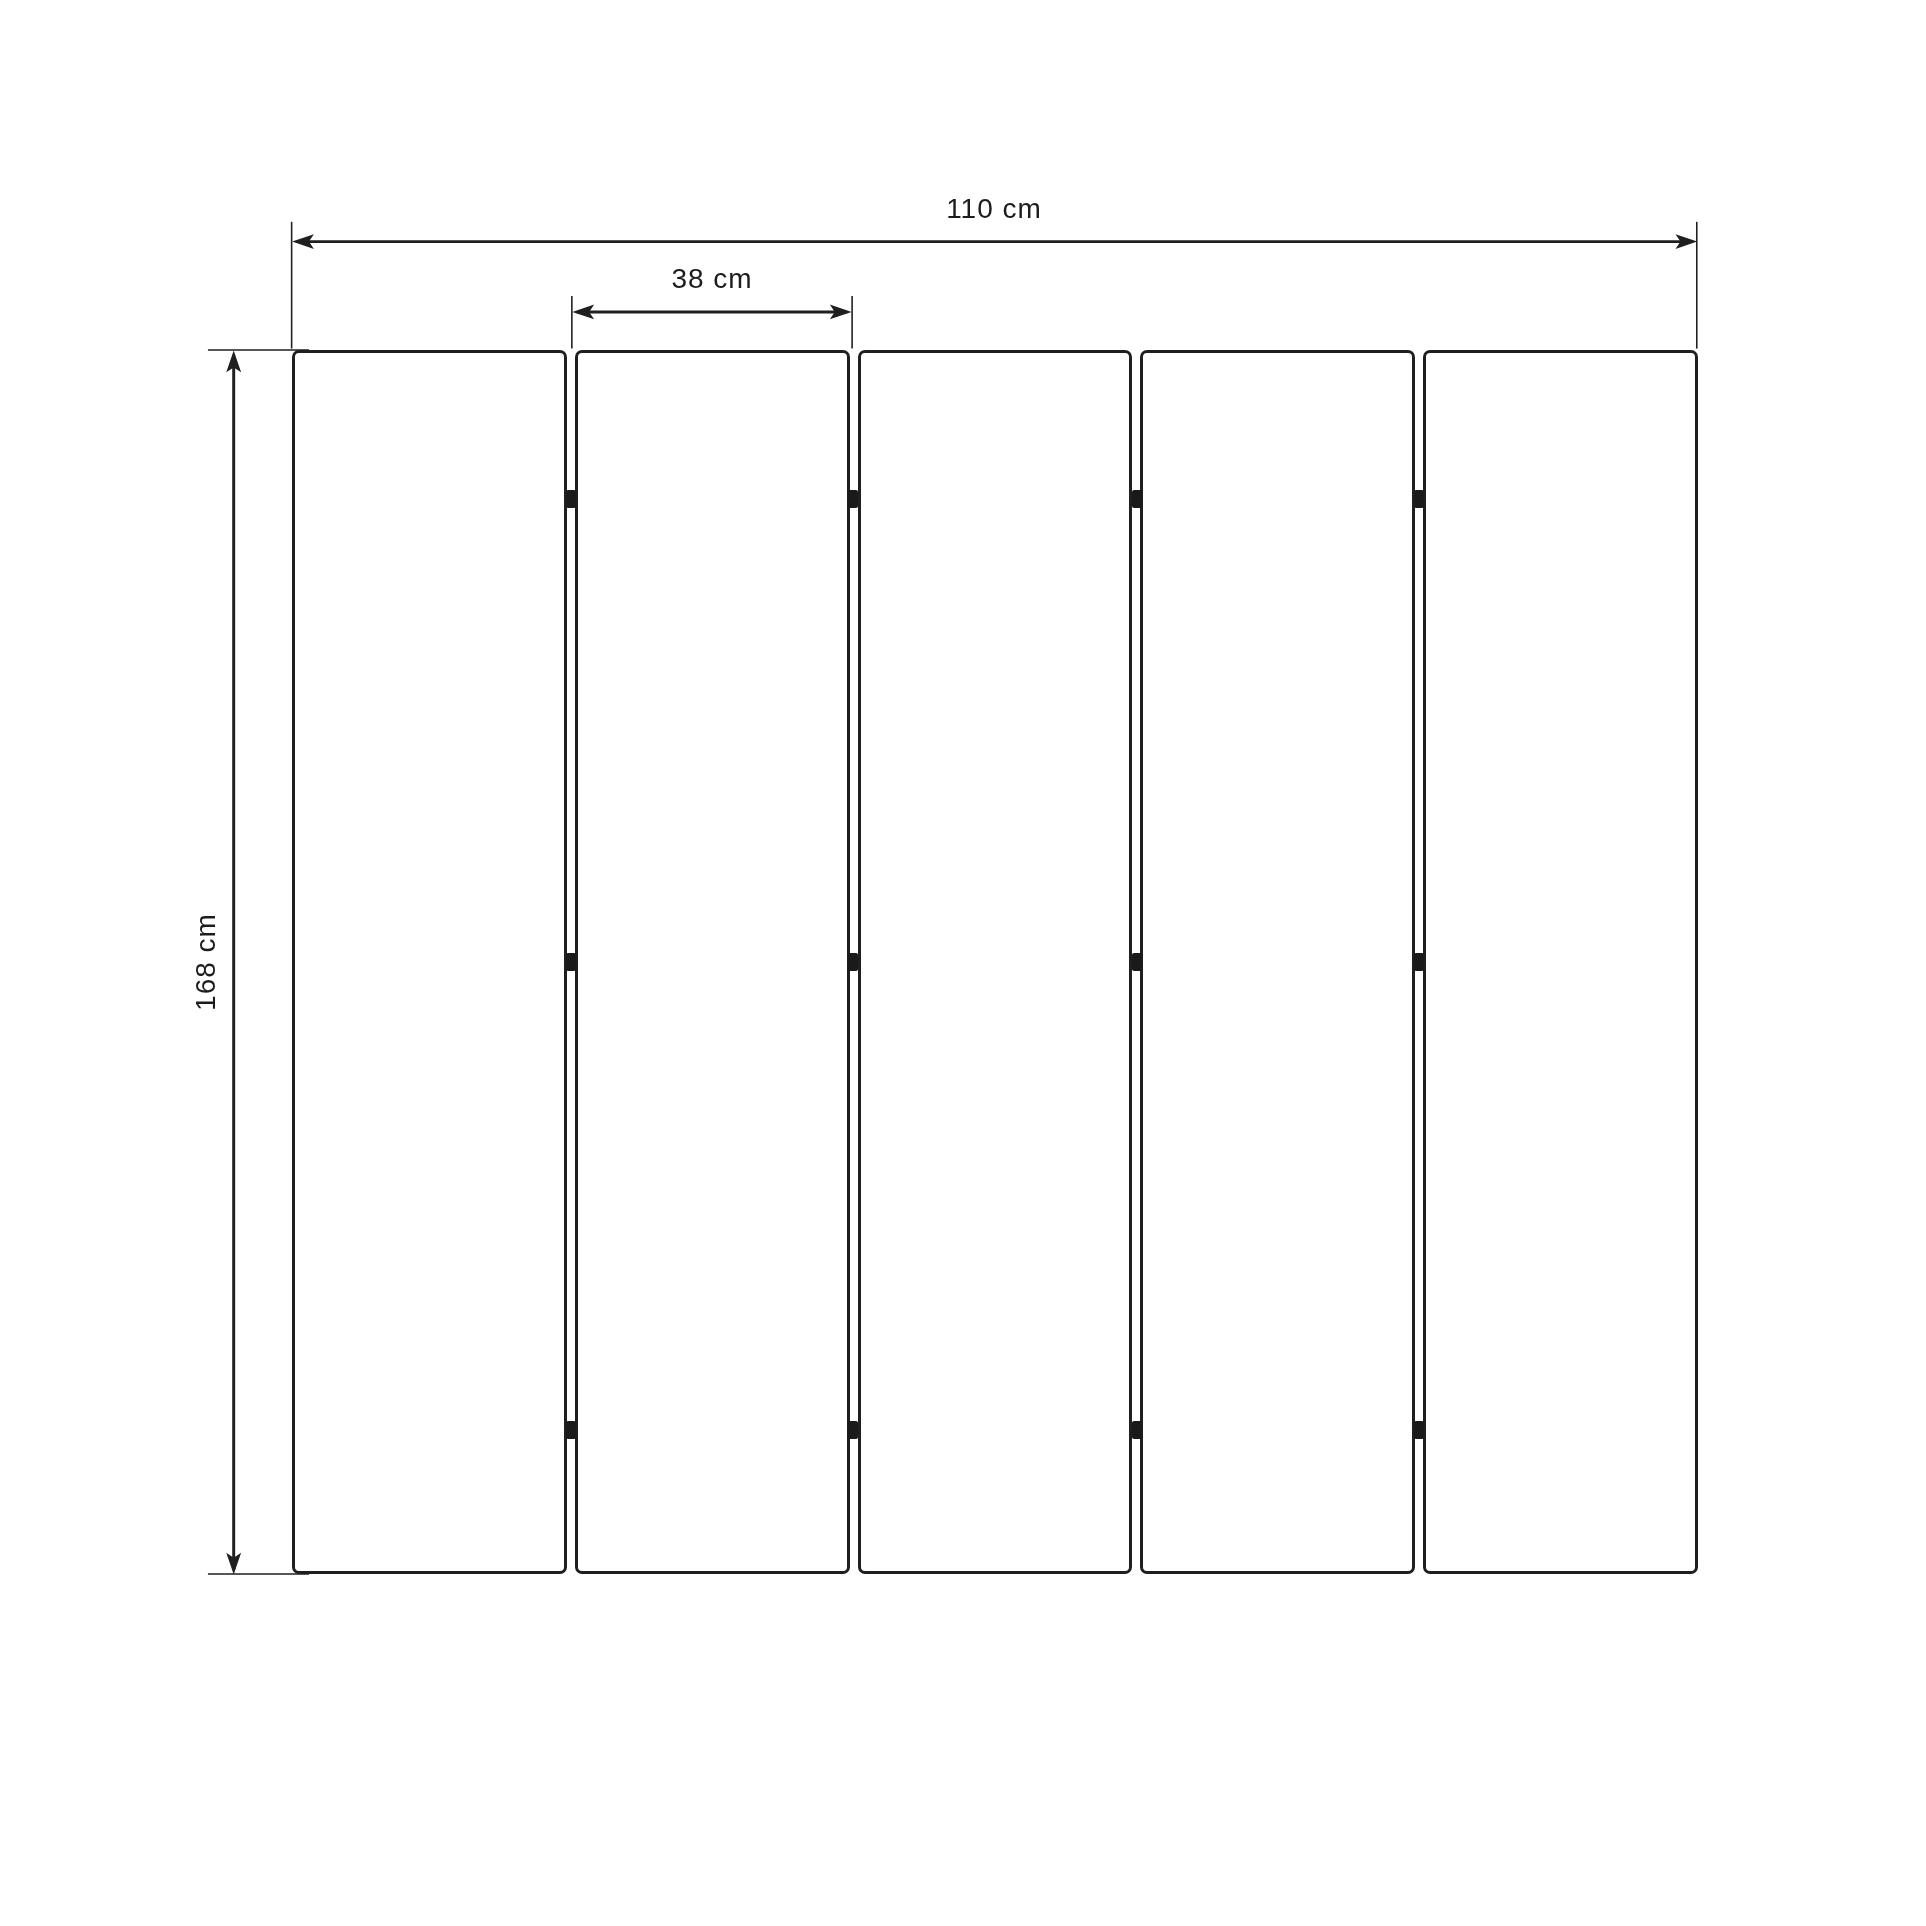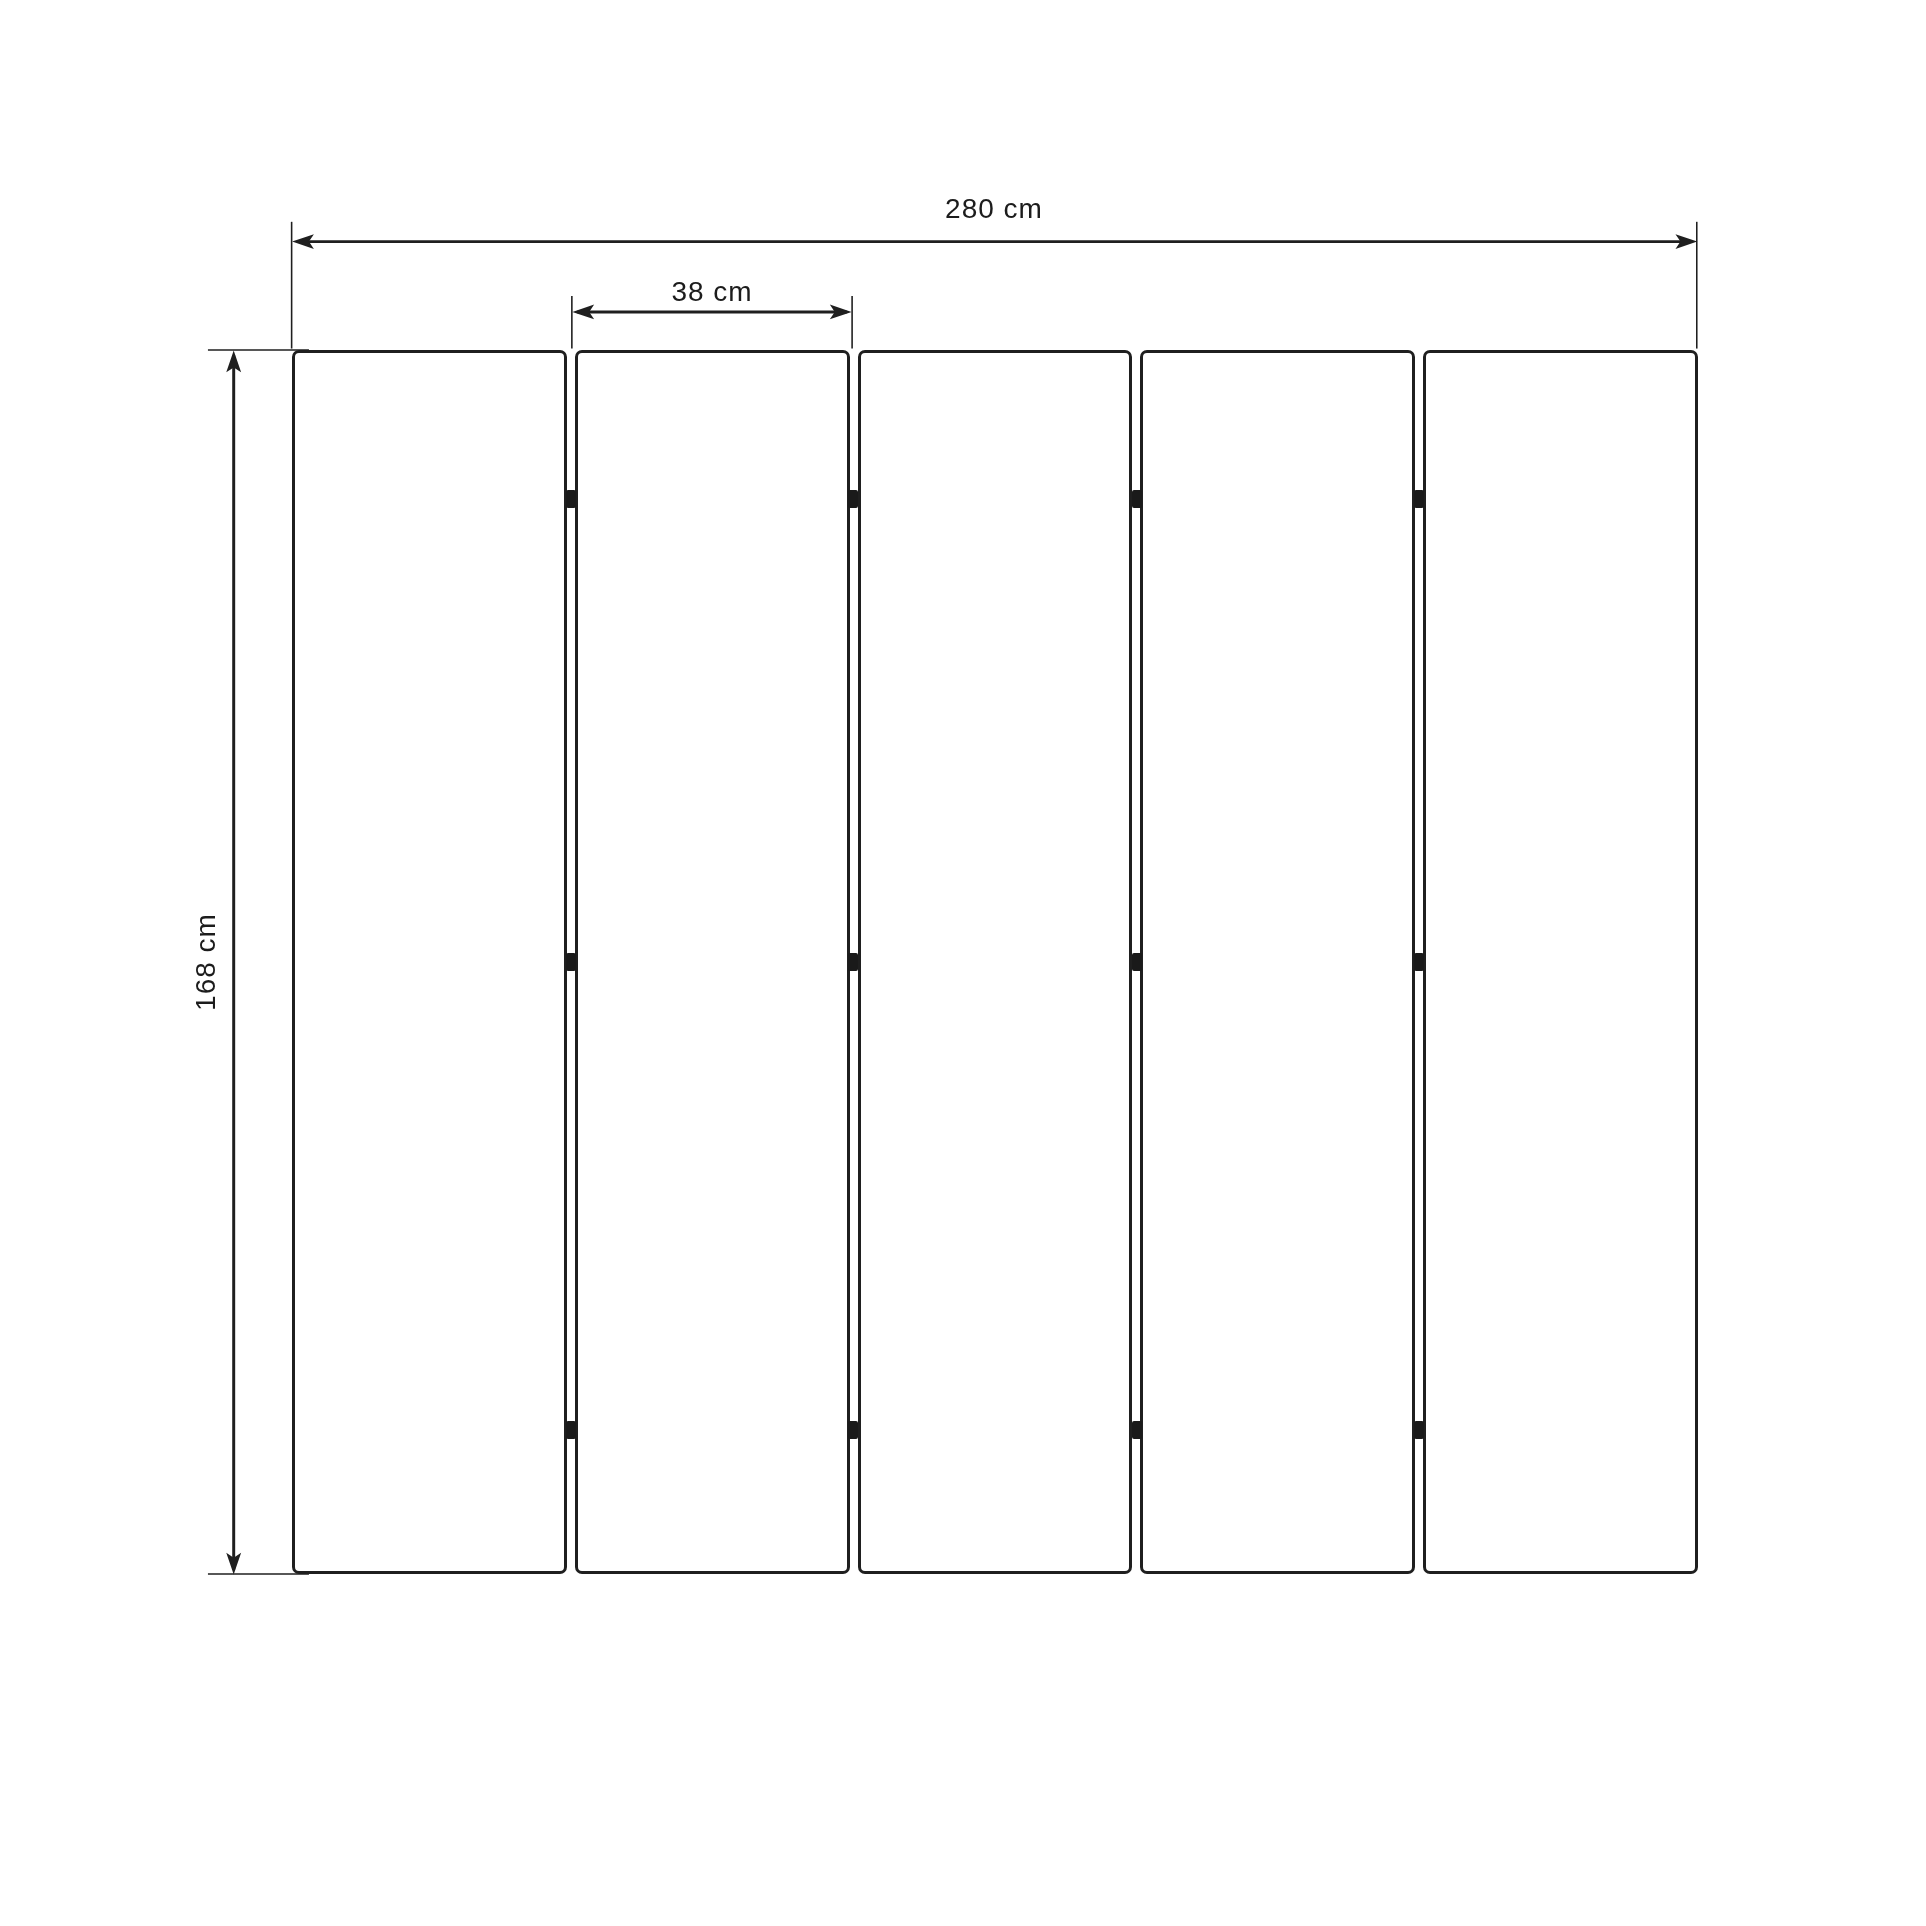--- a/index.html
+++ b/index.html
@@ -56,21 +56,21 @@
   .dim-label {
     position: absolute;
     font-size: 28px;
     line-height: 1.2;
     letter-spacing: 1px;
     color: #1c1c1c;
     white-space: nowrap;
     transform: translate(-50%, -50%);
   }
   .label-total-width  { left: 994px; top: 209px; }
-  .label-panel-width  { left: 712px;  top: 292px; text-align: right; }
+  .label-panel-width  { left: 712px;  top: 279px; text-align: right; }
   .label-height {
     left: 206px;
     top: 962px;
     transform: translate(-50%, -50%) rotate(-90deg);
   }
 </style>
 </head>
 <body>
 
 <div class="canvas">
@@ -122,20 +122,20 @@
   <div class="hinge hcol2 hrow1"></div>
   <div class="hinge hcol2 hrow2"></div>
   <div class="hinge hcol2 hrow3"></div>
   <div class="hinge hcol3 hrow1"></div>
   <div class="hinge hcol3 hrow2"></div>
   <div class="hinge hcol3 hrow3"></div>
   <div class="hinge hcol4 hrow1"></div>
   <div class="hinge hcol4 hrow2"></div>
   <div class="hinge hcol4 hrow3"></div>
 
-  <div class="dim-label label-total-width">280 cm</div>
+  <div class="dim-label label-total-width">110 cm</div>
 
   <div class="dim-label label-panel-width">38 cm</div>
 
   <div class="dim-label label-height">168 cm</div>
 
 </div>
 
 
 </body></html>

